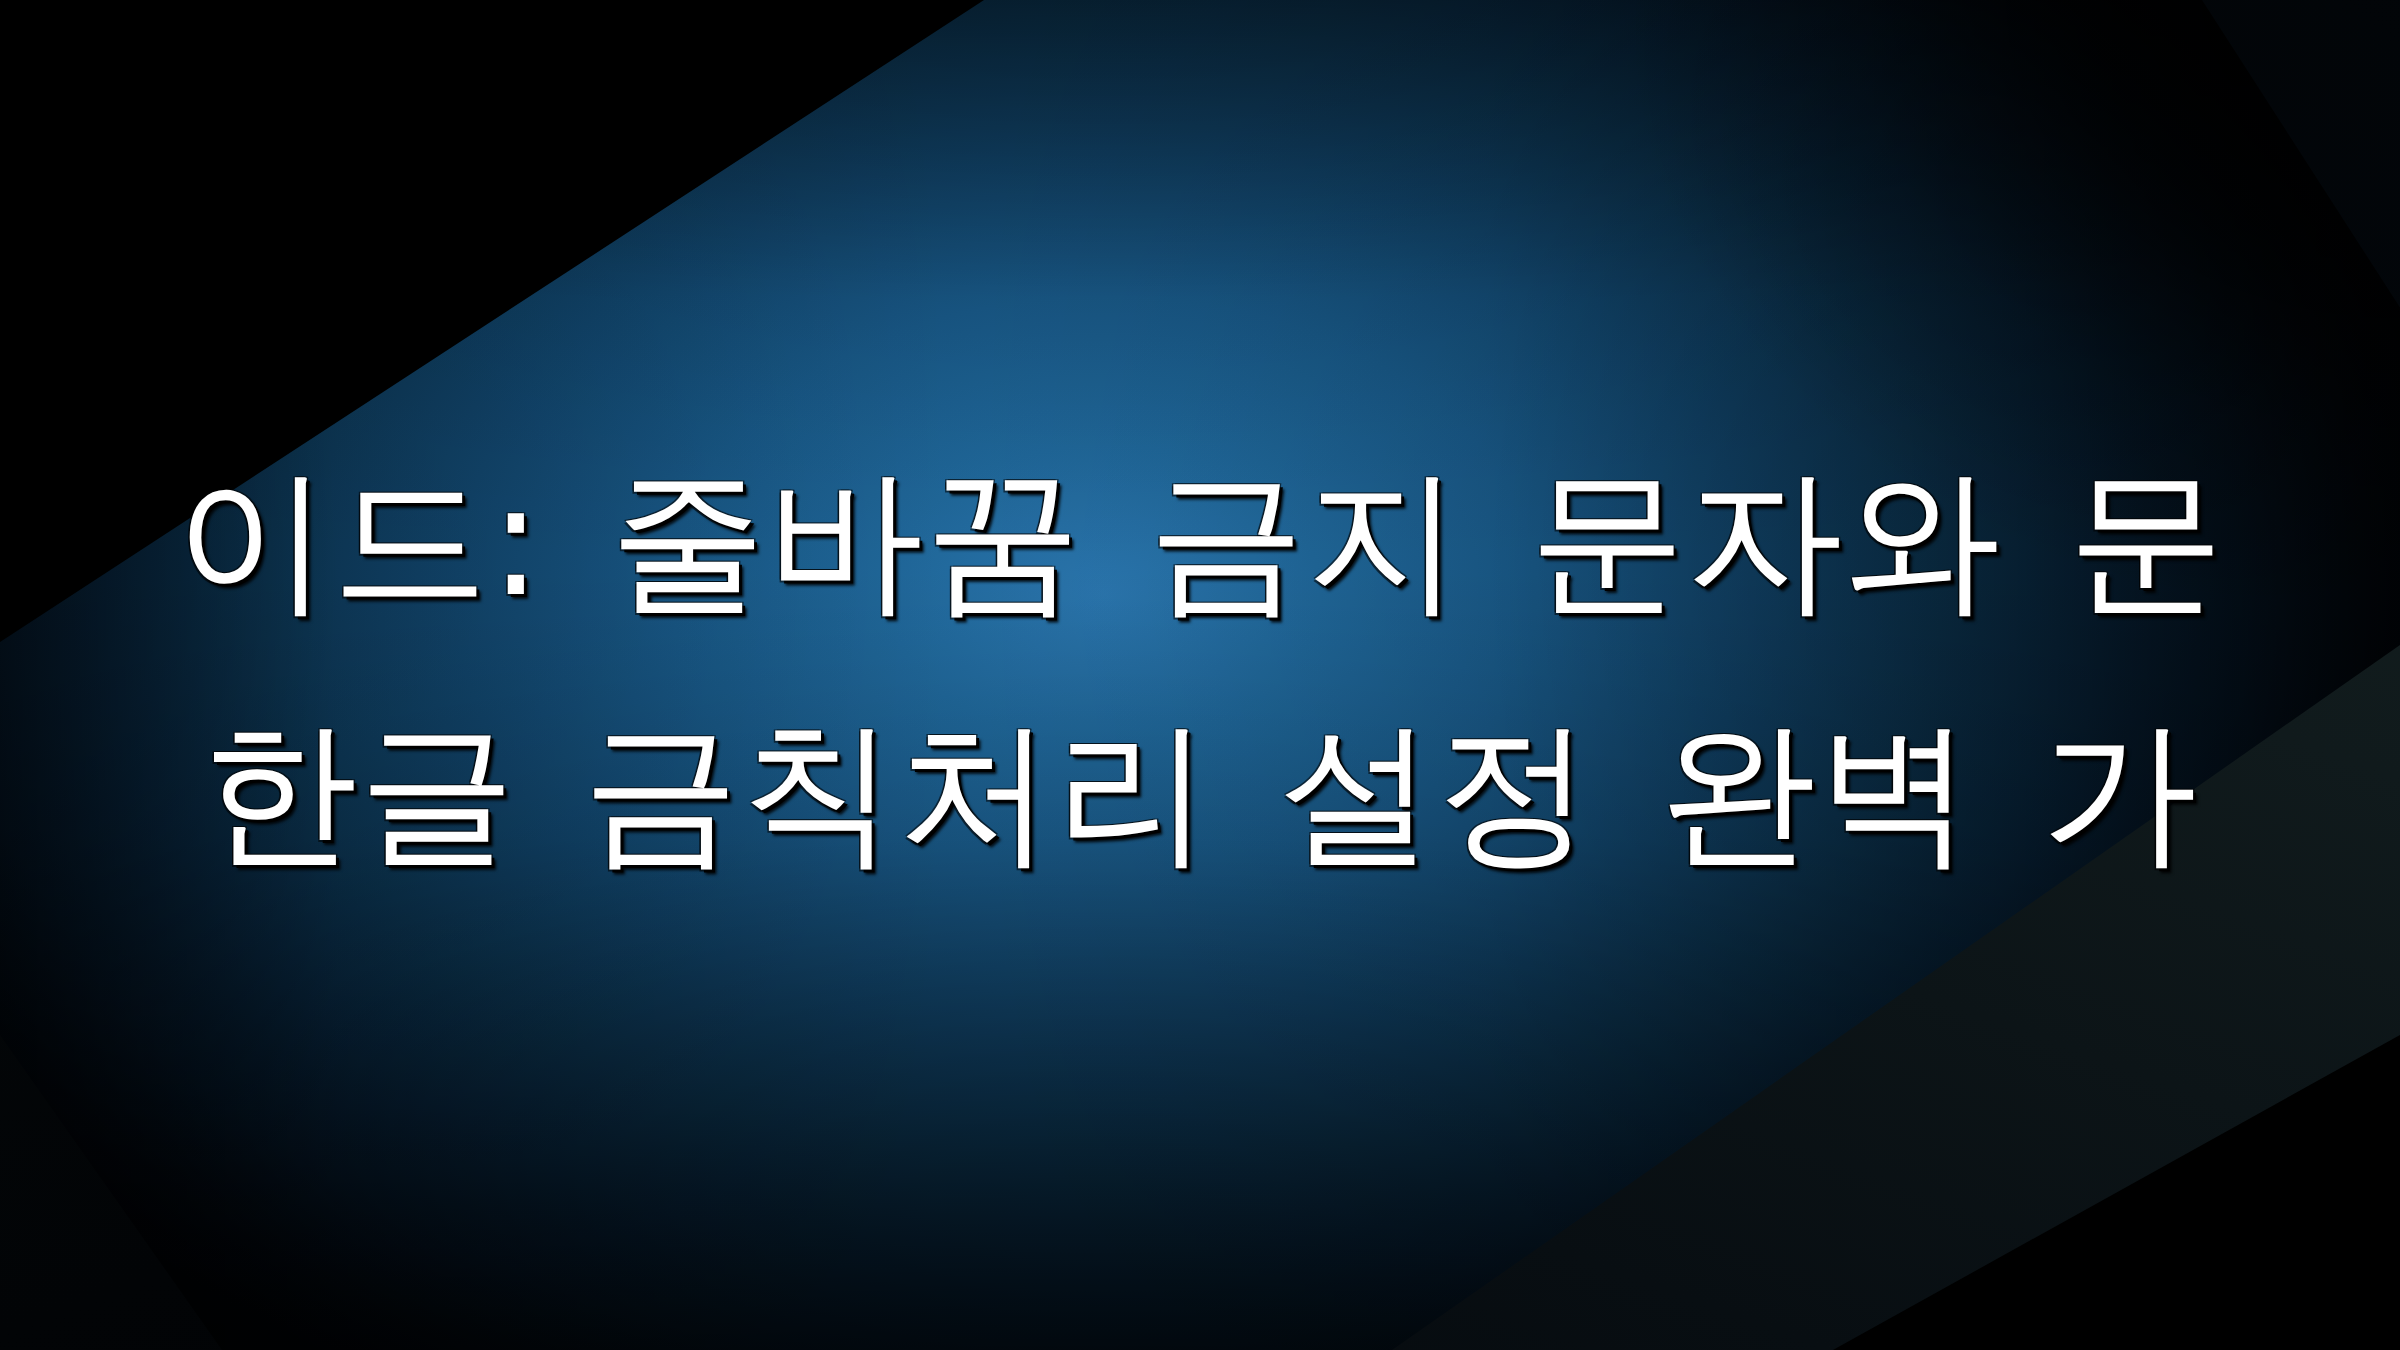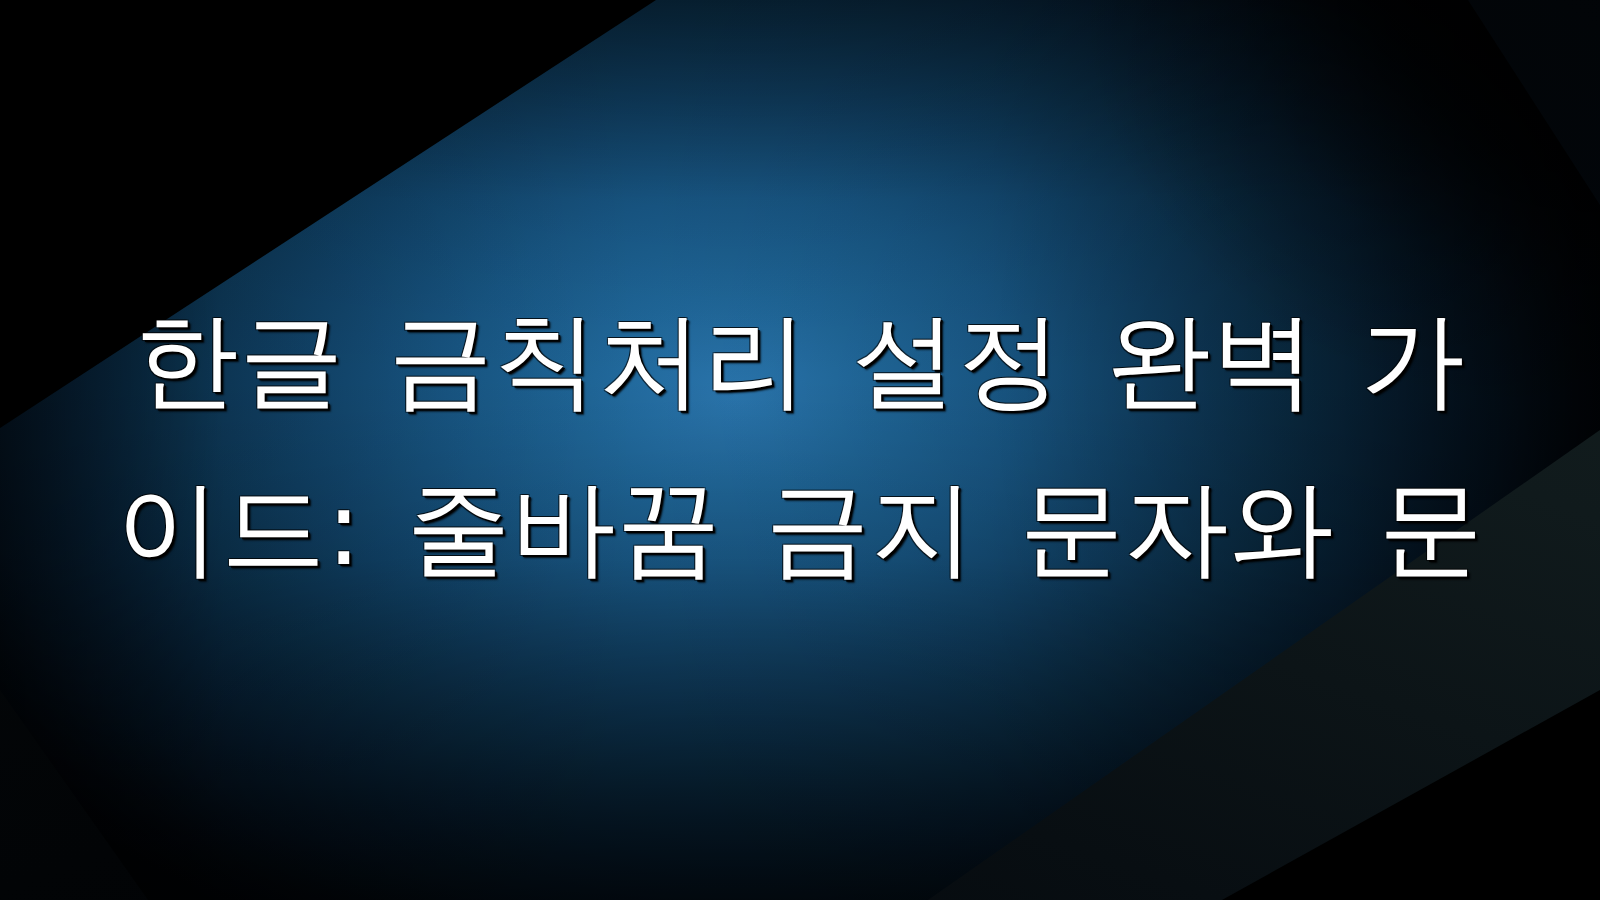--- a/index.html
+++ b/index.html
@@ -146,18 +146,18 @@
 
   <div class="shape wedge-tr-soft"></div>
   <div class="shape wedge-tl"></div>
   <div class="shape wedge-tr"></div>
   <div class="shape wedge-br"></div>
   <div class="shape wedge-br-black"></div>
   <div class="shape wedge-bl"></div>
 
   <div class="title-wrap">
     <h1 class="title">
+      <span class="line line-2">이드: 줄바꿈 금지 문자와 문</span>
       <span class="line line-1">한글 금칙처리 설정 완벽 가</span>
-      <span class="line line-2">이드: 줄바꿈 금지 문자와 문</span>
     </h1>
   </div>
 
 </div>
 
 </body></html>

